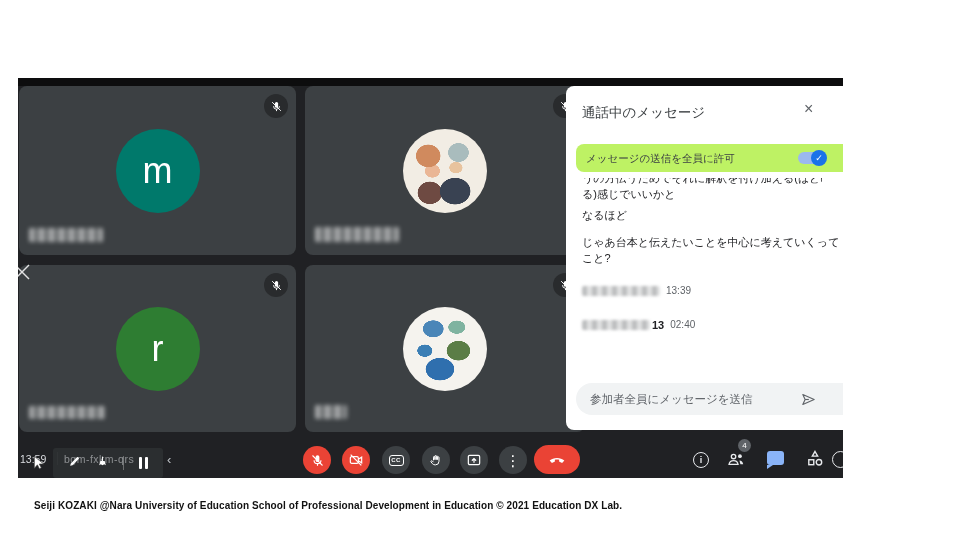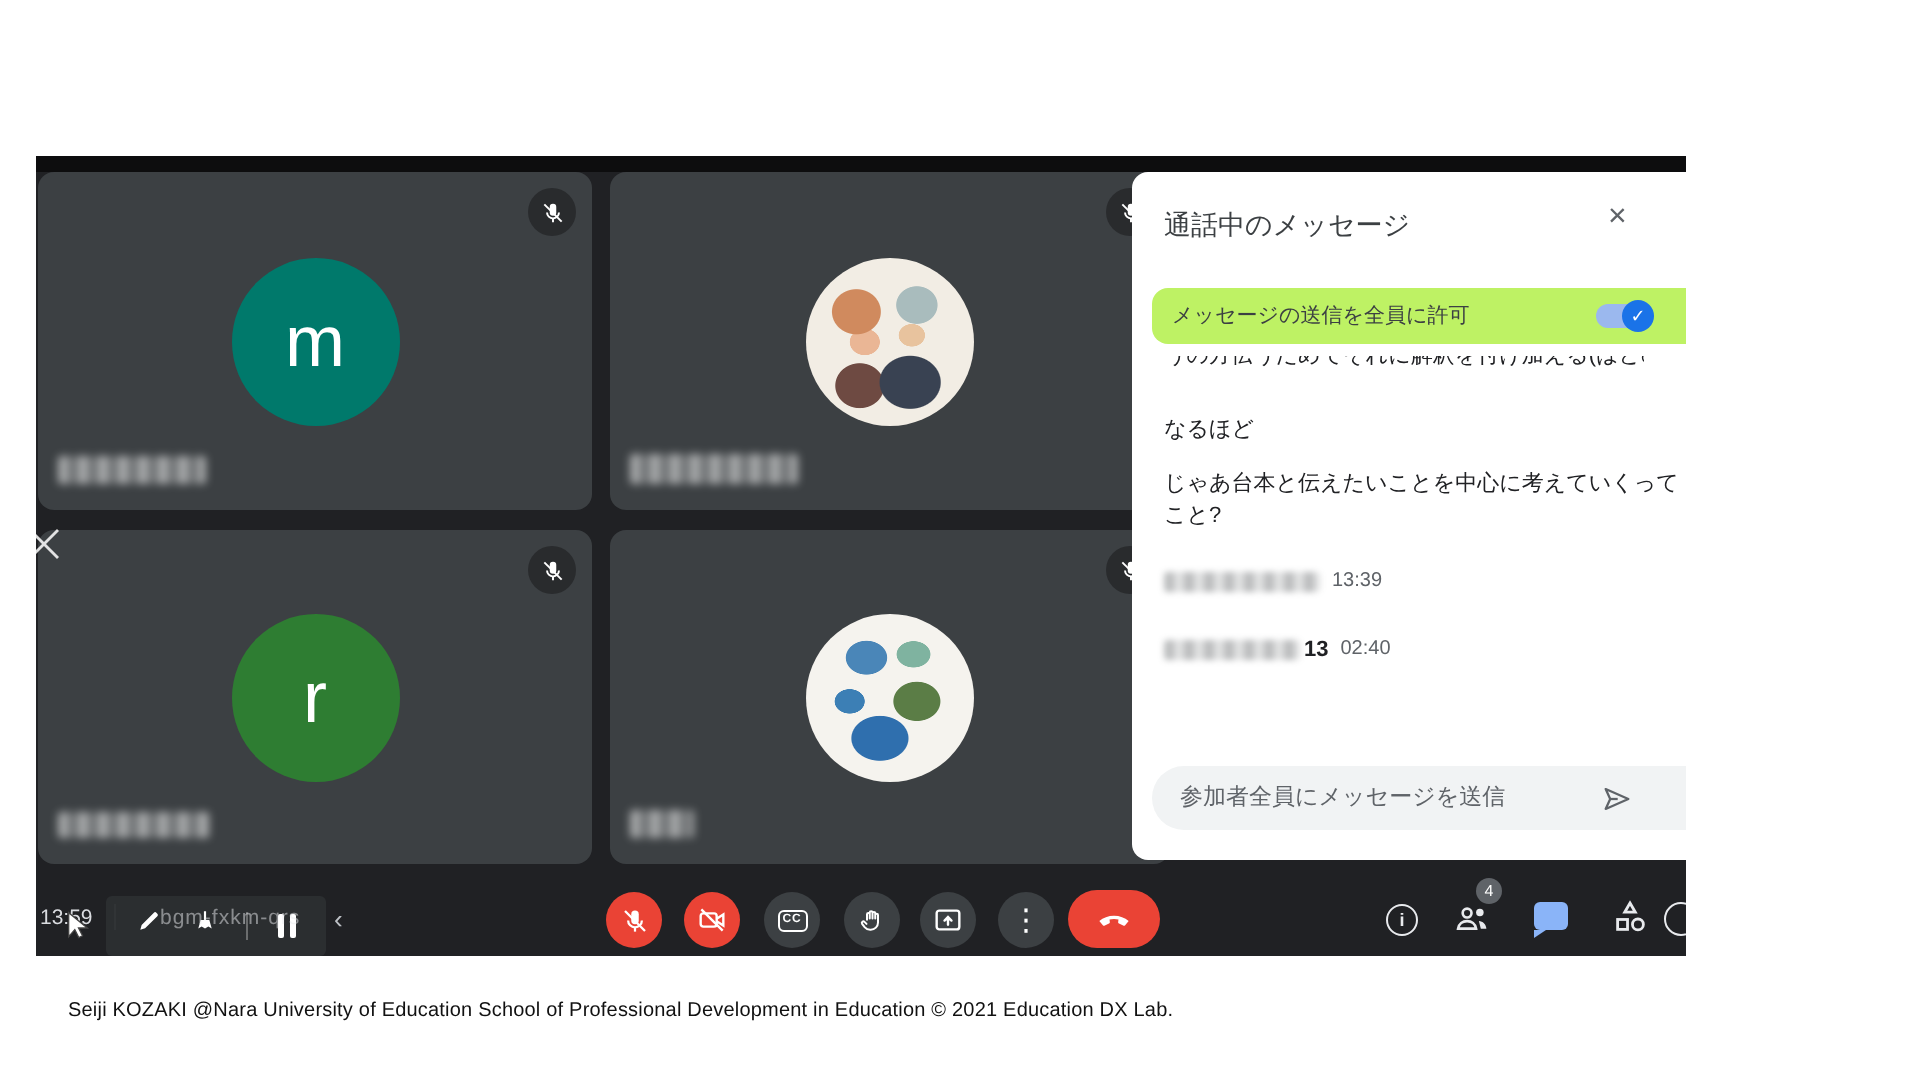--- a/index.html
+++ b/index.html
@@ -65,21 +65,21 @@
   .gap4  { margin-top:5px; }
   .gap10 { margin-top:11px; }
   .chat-input { position:absolute; left:10px; top:297px; width:282px; height:32px; background:#f1f3f4; border-radius:16px; }
   .chat-input input { position:absolute; left:14px; top:0; width:200px; height:32px; border:none; background:transparent; outline:none; font-size:11.5px; color:#202124; font-family:inherit; }
   .chat-input input::placeholder { color:#5f6368; opacity:1; }
   .send-ic { position:absolute; left:224px; top:8px; }
 
   
   .bar-time { position:absolute; left:2px; top:375px; font-size:10.5px; color:#dadce0; z-index:2; }
   .bar-div  { position:absolute; left:39px; top:374px; width:1px; height:13px; background:rgba(255,255,255,.35); z-index:2; }
-  .meet-code { position:absolute; left:46px; top:375px; font-size:10.5px; letter-spacing:.5px; color:#e8eaed; opacity:.5; z-index:6;margin-left:16px; }
+  .meet-code { position:absolute; left:46px; top:375px; font-size:10.5px; letter-spacing:.5px; color:#e8eaed; opacity:.5; z-index:6; }
   .anno { position:absolute; left:35px; top:370px; width:110px; height:30px; background:rgba(44,47,50,.93); border-radius:3px; display:flex; align-items:center; justify-content:space-evenly; z-index:5; }
   .anno-div { width:1px; height:14px; background:rgba(255,255,255,.3); }
   .pause-bars { display:flex; gap:3px; }
   .pause-bars span { width:3px; height:12px; background:#fff; border-radius:1px; }
   .anno-collapse { position:absolute; left:149px; top:374px; color:#bdc1c6; font-size:13px; z-index:5; }
   .cursor-arrow { position:absolute; left:13px; top:376px; z-index:7; }
 
   .ctrl { position:absolute; top:368px; width:28px; height:28px; border-radius:50%; background:#3c4043; display:flex; align-items:center; justify-content:center; cursor:pointer; }
   .ctrl.red { background:#ea4335; }
   .cc-box { width:15px; height:11px; border:1.5px solid #fff; border-radius:3px; color:#fff; font-size:6px; font-weight:bold; display:flex; align-items:center; justify-content:center; letter-spacing:.4px; }
@@ -88,21 +88,21 @@
 
   .info-btn { position:absolute; left:675px; top:374px; width:16px; height:16px; border:1.5px solid #e8eaed; border-radius:50%; color:#e8eaed; font-size:9px; font-weight:bold; display:flex; align-items:center; justify-content:center; cursor:pointer; }
   .people-btn { position:absolute; left:708px; top:372px; cursor:pointer; }
   .badge { position:absolute; left:720px; top:361px; width:13px; height:13px; border-radius:50%; background:#5f6368; color:#fff; font-size:8px; display:flex; align-items:center; justify-content:center; z-index:2; }
   .chat-btn { position:absolute; left:749px; top:373px; width:17px; height:14px; background:#8ab4f8; border-radius:3px; cursor:pointer; }
   .chat-btn::after { content:""; position:absolute; left:0; bottom:-4px; border-left:6px solid #8ab4f8; border-bottom:4px solid transparent; }
   .act-btn { position:absolute; left:787px; top:371px; cursor:pointer; }
   .partial-circle { position:absolute; left:814px; top:373px; width:17px; height:17px; border:1.6px solid #e8eaed; border-radius:50%; }
 
   
-  .caption { position:absolute; left:34px; top:500px; font-size:10px; color:#111; letter-spacing:.1px; }
+  .caption { position:absolute; left:34px; top:500px; font-size:10px; color:#111; letter-spacing:.1px;font-weight:bold; }
 </style>
 </head>
 <body>
 
 <div class="page">
   <div class="shot">
     <div class="topstrip"></div>
 
     <div class="tile t1">
       <div class="avatar av-teal">
@@ -172,20 +172,21 @@
         <div class="toggle-label">メッセージの送信を全員に許可</div>
         <div class="switch">
           <div class="switch-knob">✓</div>
         </div>
       </div>
 
       <div class="msgs">
         <div class="clipped">
           <div class="inner">
             <div class="mline">うの方伝うためでそれに解釈を付け加える(はどの</div>
+            <div class="mline">る)感じでいいかと</div>
           </div>
         </div>
 
         <div class="mline gap4">なるほど</div>
         <div class="mline gap10">じゃあ台本と伝えたいことを中心に考えていくって</div>
         <div class="mline">こと?</div>
 
         <div class="sender-row gap18">
           <div class="sender-blur"></div>
           <span class="msg-time">13:39</span>

